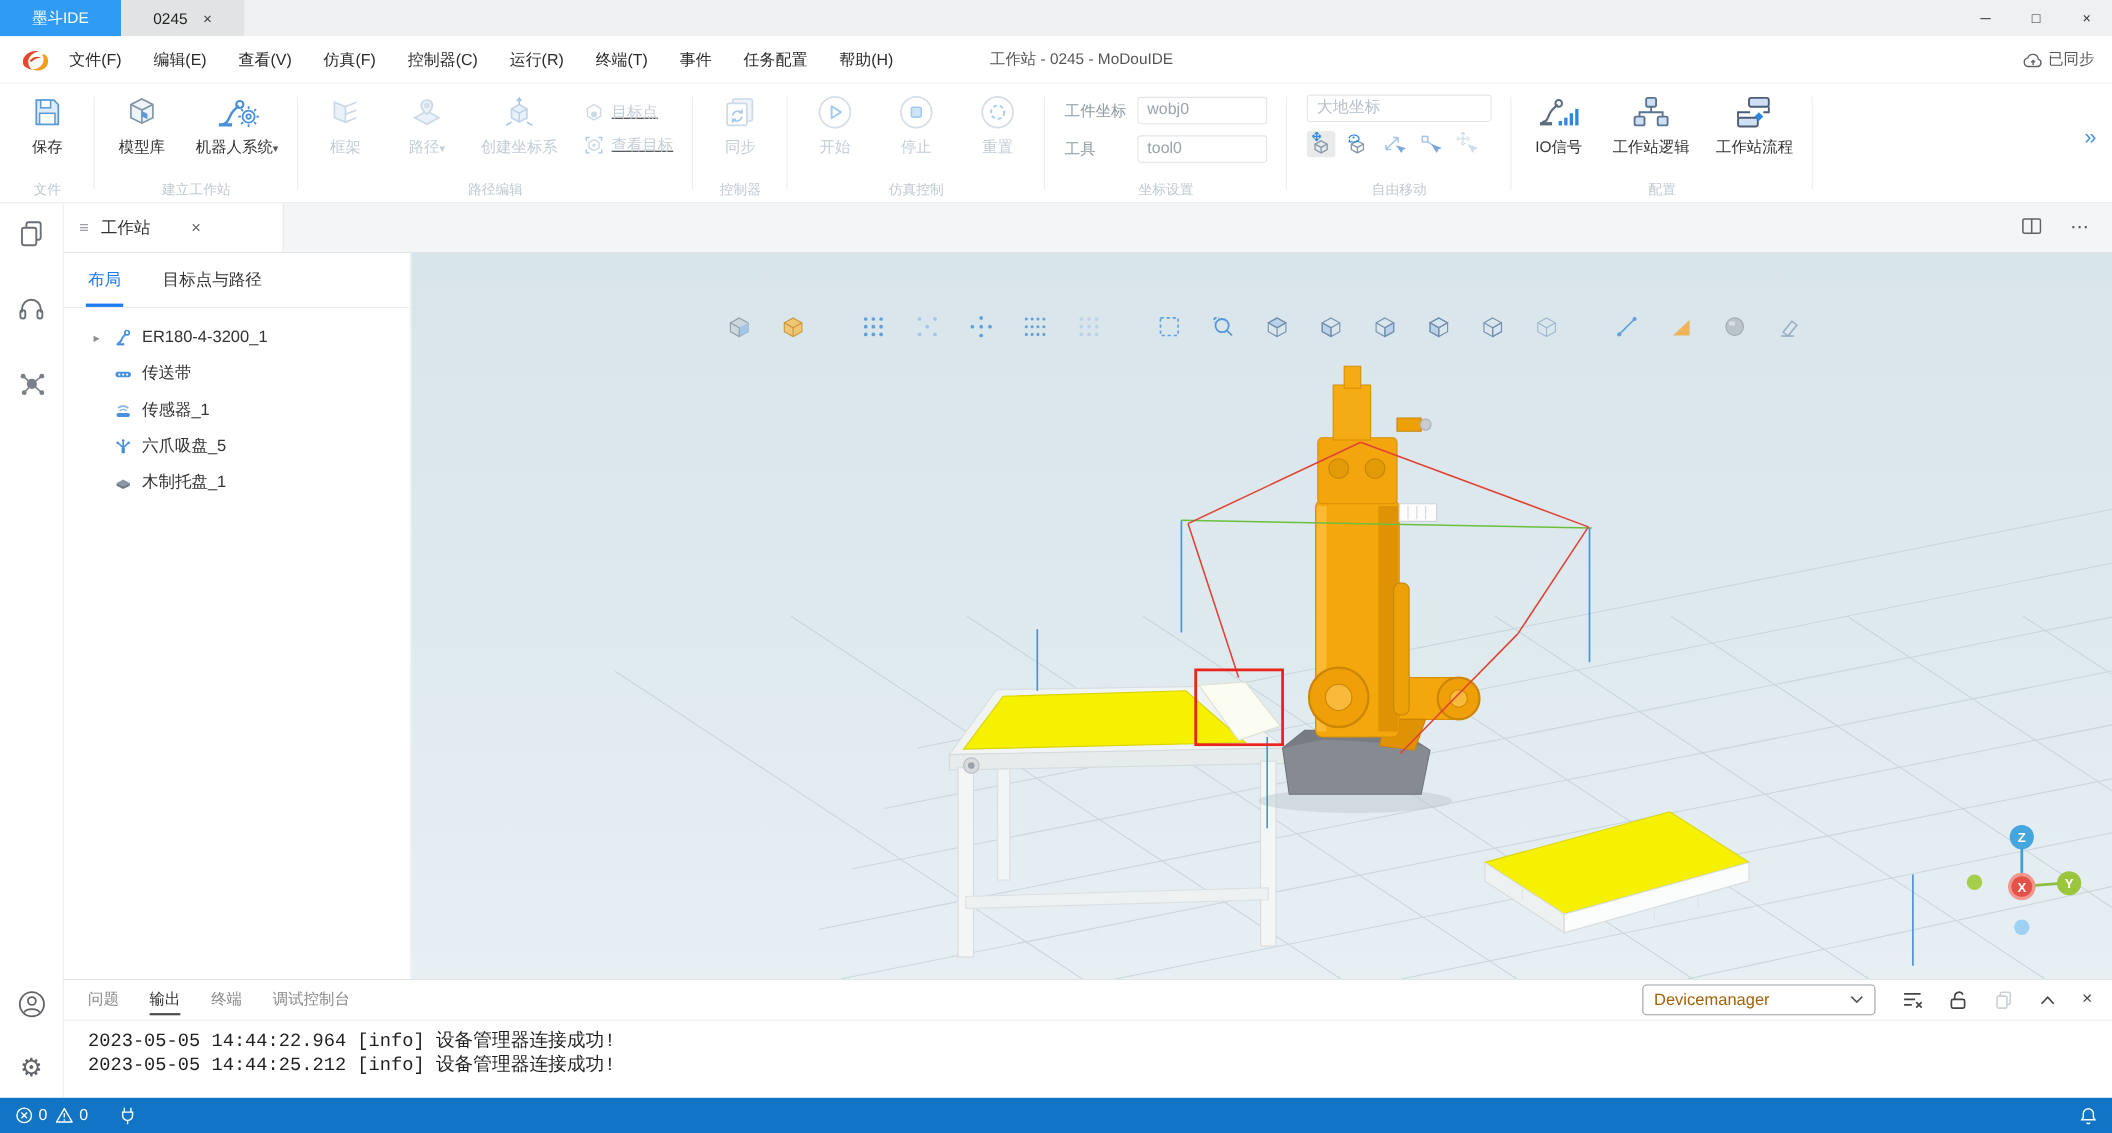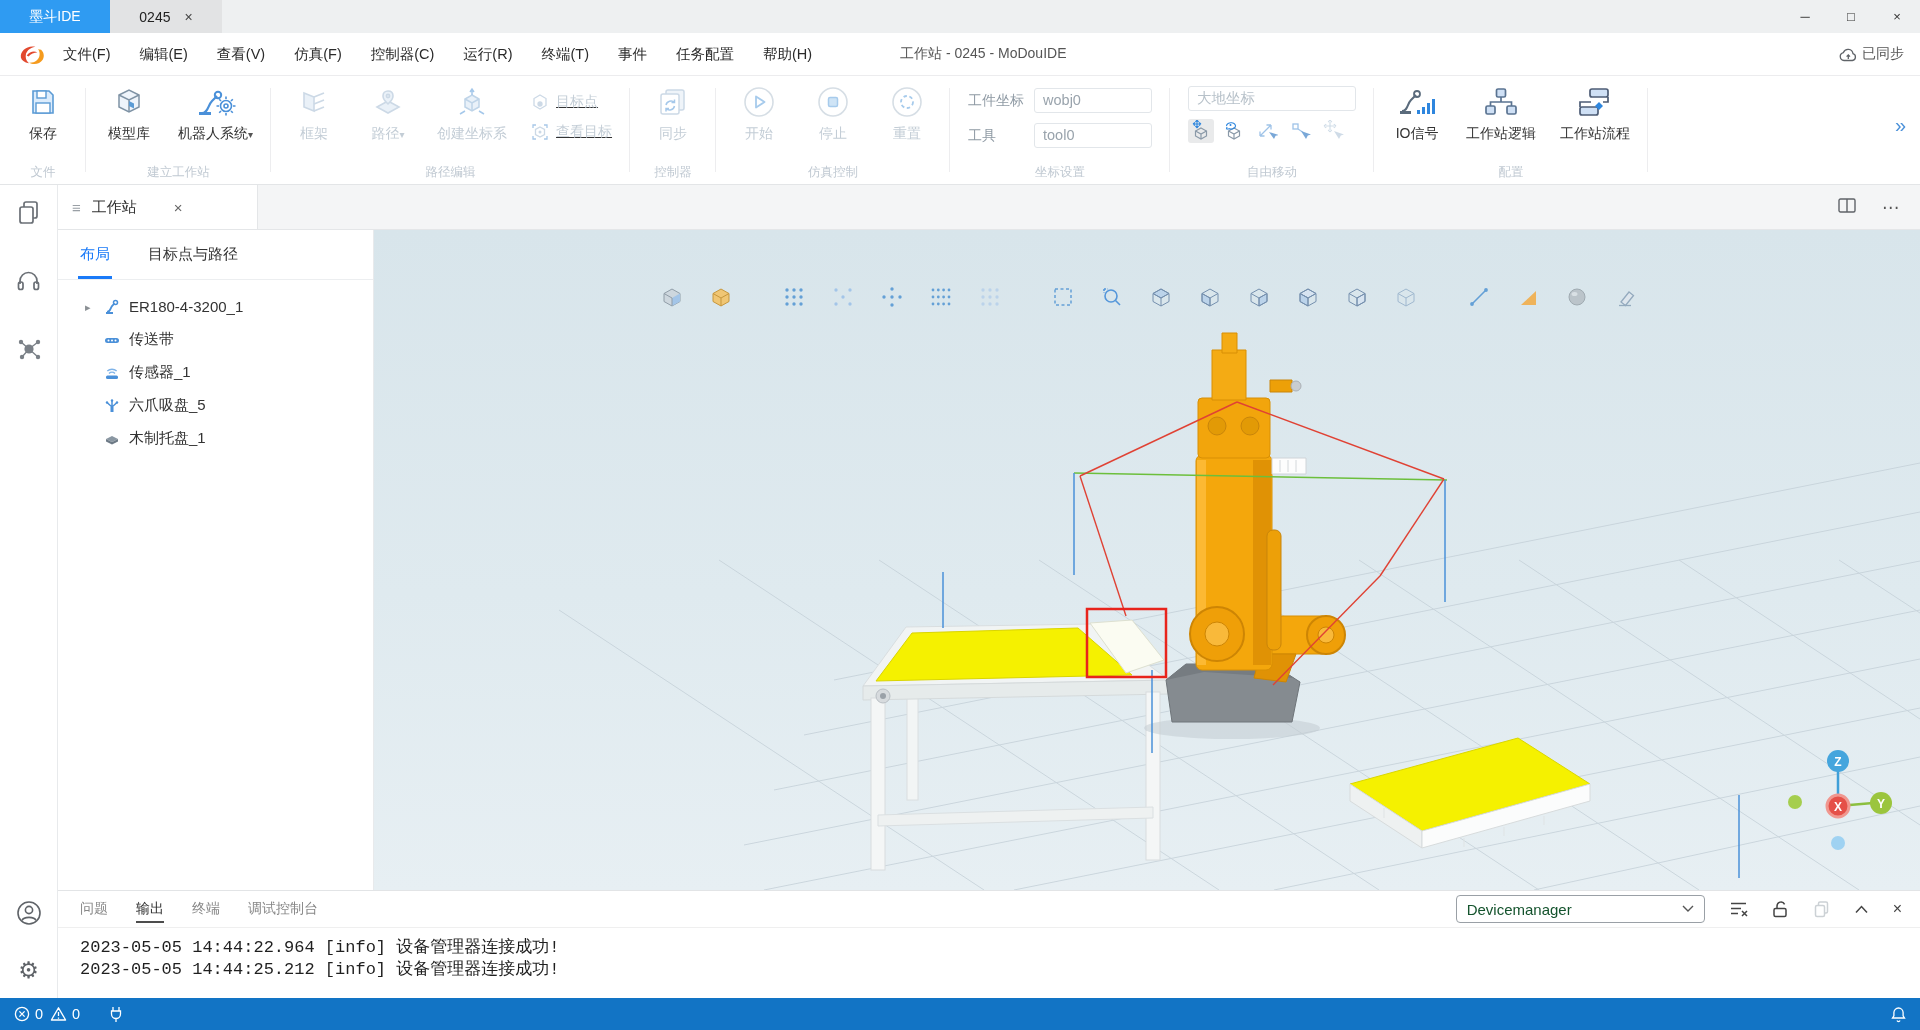--- a/index.html
+++ b/index.html
@@ -77,21 +77,21 @@
   .gap1 { margin-left:24px; }
   .scene { position:absolute; inset:0; }
 
   
   .bottompanel { position:absolute; left:58px; right:0; top:890px; height:108px; background:#fff; border-top:1px solid #e2e4e6; }
   .bp-tabs { height:37px; display:flex; align-items:center; padding-left:22px; gap:28px; border-bottom:1px solid #efefef; }
   .bp-tab { font-size:14px; color:#888; position:relative; height:100%; display:flex; align-items:center; cursor:pointer; }
   .bp-tab.active { color:#2f2f2f; }
   .bp-tab.active::after { content:""; position:absolute; bottom:4px; left:0; right:0; height:2px; background:#4d4d4d; }
   .bp-right { margin-left:auto; display:flex; align-items:center; gap:24px; padding-right:18px; }
-  .devsel { width:249px; height:28px; border:1px solid #9aa0a6; border-radius:4px; display:flex; align-items:center; padding:0 10px; font-size:15px; color:#14532d; cursor:pointer; }
+  .devsel { width:212px; height:28px; border:1px solid #9aa0a6; border-radius:4px; display:flex; align-items:center; padding:0 10px; font-size:15px; color:#a16207; cursor:pointer; }
   .devsel svg { margin-left:auto; }
   .bp-ic { cursor:pointer; display:flex; }
   .bp-x { font-size:16px; color:#444; cursor:pointer; }
   .bp-logs { padding:9px 0 0 22px; font-family:Liberation Mono, monospace; font-size:17px; color:#1f1f1f; line-height:22px; }
 
   
   .statusbar { position:absolute; left:0; right:0; bottom:0; height:32px; background:#1274c5; color:#fff; display:flex; align-items:center; padding:0 14px; gap:7px; font-size:14.5px; }
   .sb-group { display:flex; align-items:center; gap:5px; cursor:pointer; }
   .sb-plug { margin-left:22px; cursor:pointer; display:flex; }
   .sb-bell { margin-left:auto; cursor:pointer; display:flex; }

